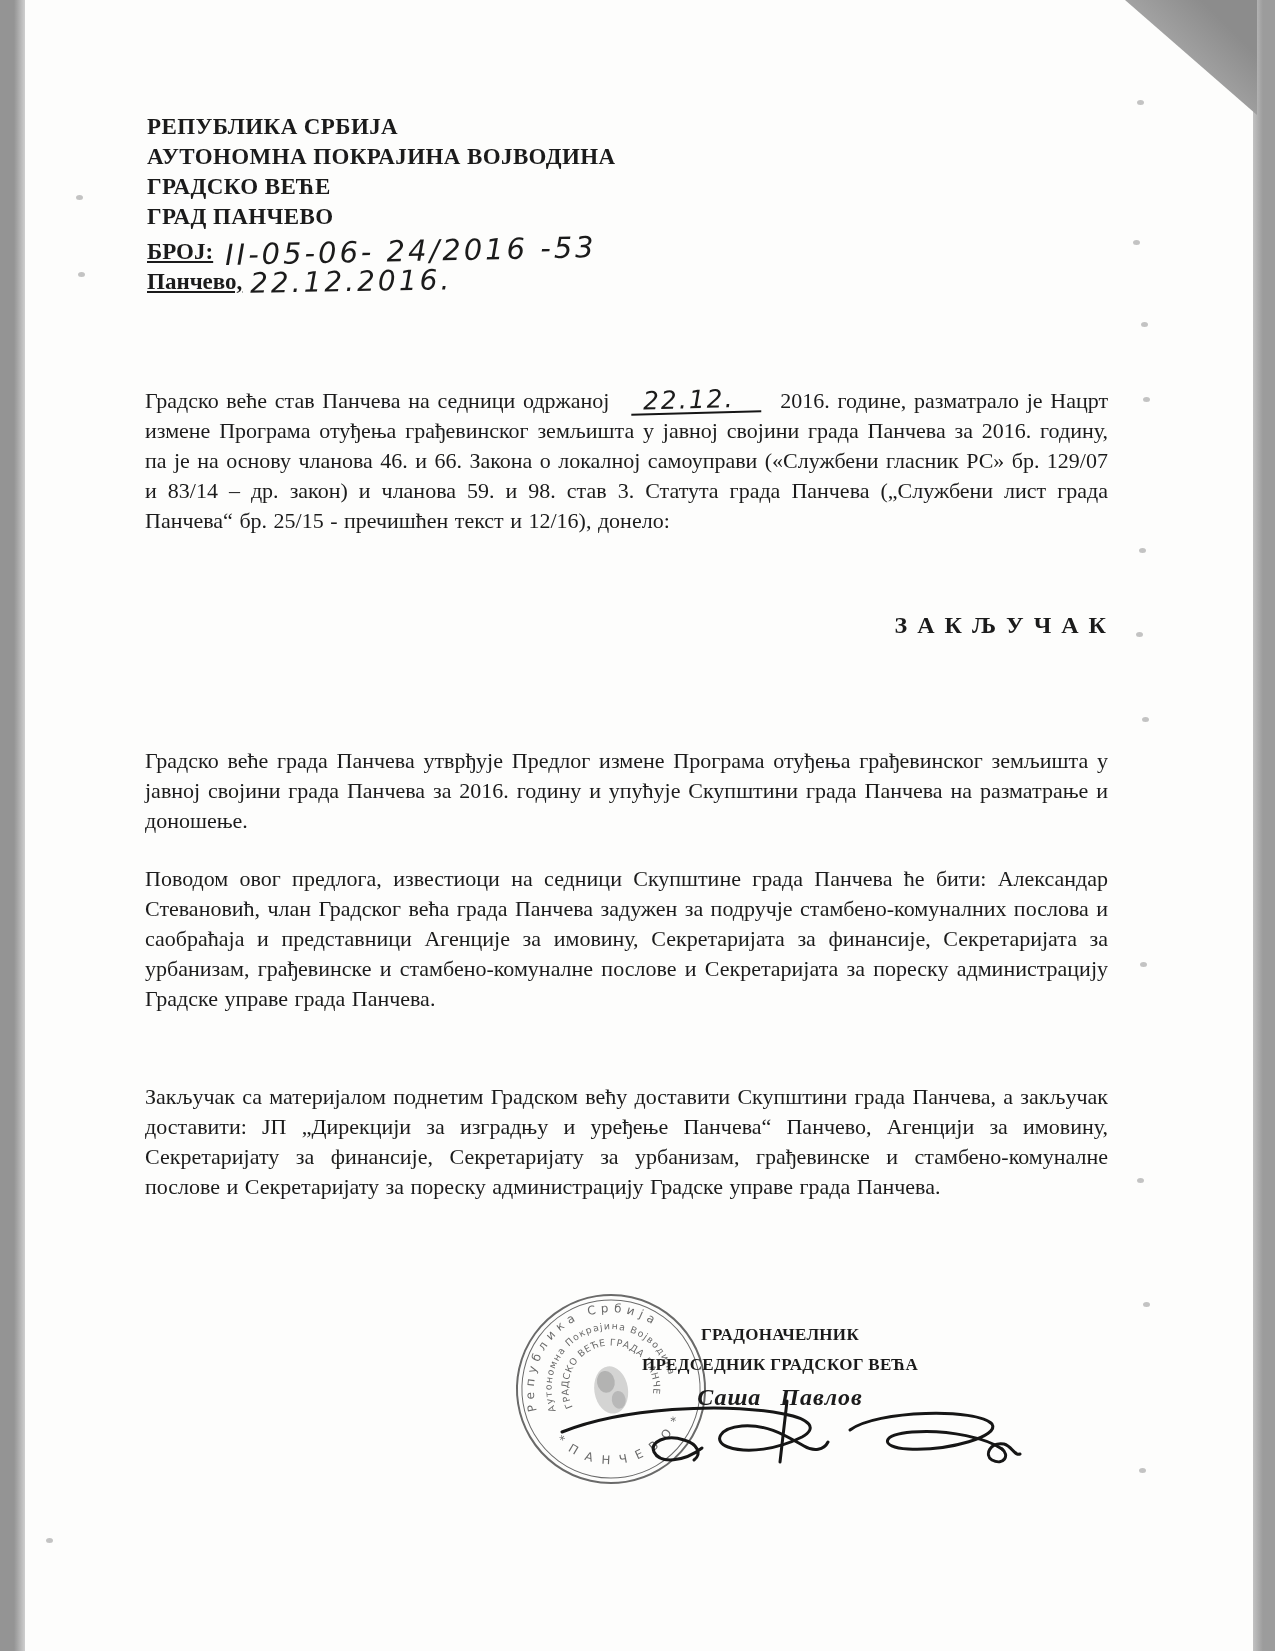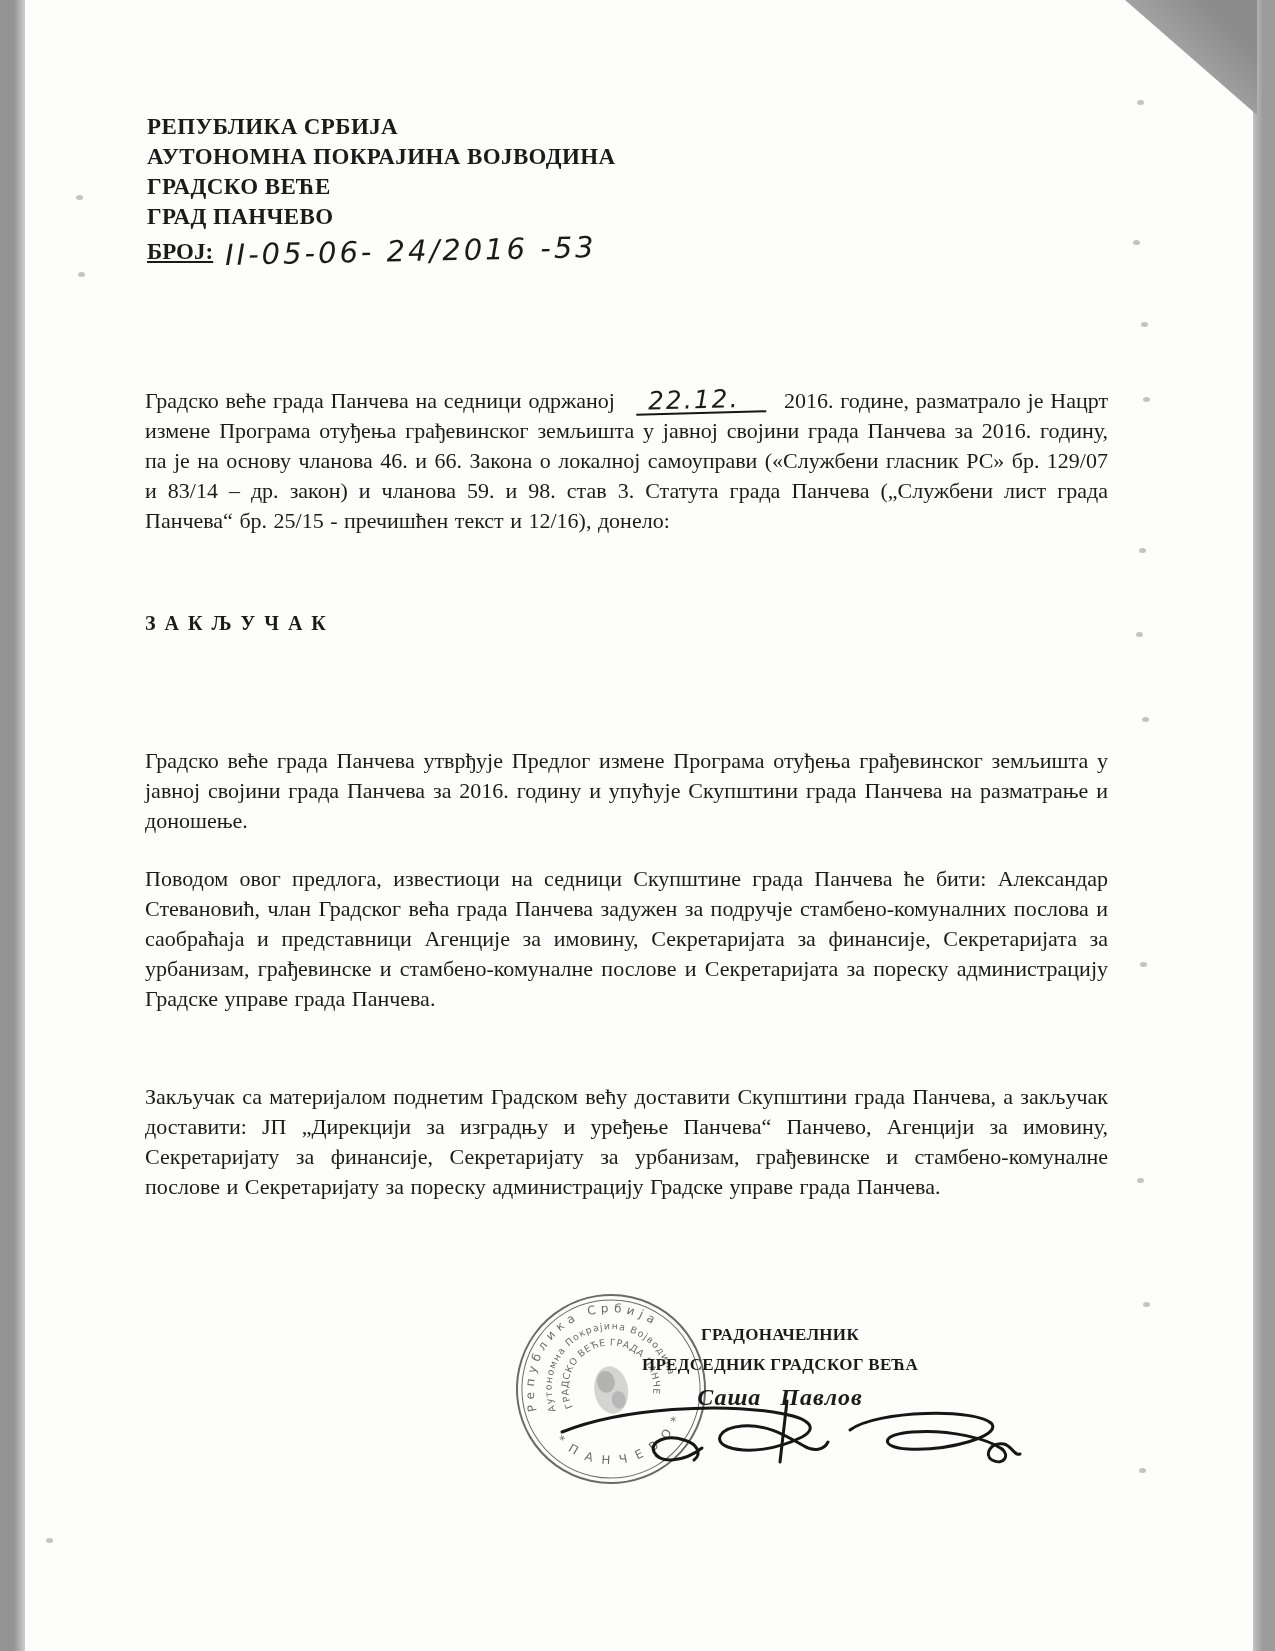--- a/index.html
+++ b/index.html
@@ -34,22 +34,22 @@
   .para{position:absolute;left:145px;width:963px;font-size:22px;line-height:30px;
     text-align:justify;text-align-last:left;word-spacing:1px;}
   #intro{top:364px;}
   #p2{top:724px;}
   #p3{top:842px;}
   #p4{top:1060px;}
   .hand-inline{display:inline-block;font-size:25px;line-height:20px;
     border-bottom:2px solid #161616;padding:0 26px 2px 12px;margin:0 12px 0 14px;
     letter-spacing:2px;transform:rotate(-1.5deg);}
 
-  #heading{position:absolute;left:145px;width:963px;top:612px;text-align:left;
-    font-weight:bold;font-size:20px;letter-spacing:2px;}
+  #heading{position:absolute;left:145px;width:963px;top:612px;text-align:right;
+    font-weight:bold;font-size:24px;letter-spacing:2px;}
 
   
   .sig-block{position:absolute;left:535px;top:1320px;width:490px;text-align:center;}
   .sig-title{font-weight:bold;font-size:17px;line-height:30px;letter-spacing:.3px;}
   .sig-name{font-weight:bold;font-style:italic;font-size:24px;margin-top:4px;
     word-spacing:12px;letter-spacing:1px;}
   .sig-svg{position:absolute;left:552px;top:1398px;width:470px;height:78px;}
 
   
   .stamp{position:absolute;left:512px;top:1290px;width:198px;height:198px;
@@ -81,24 +81,28 @@
 
   <div class="header">
     <div class="header-line">РЕПУБЛИКА СРБИЈА</div>
     <div class="header-line">АУТОНОМНА ПОКРАЈИНА ВОЈВОДИНА</div>
     <div class="header-line">ГРАДСКО ВЕЋЕ</div>
     <div class="header-line">ГРАД ПАНЧЕВО</div>
     <div class="header-row">
       <span class="header-label">БРОЈ:</span>
       <span class="hand hand-number">II-05-06- 24/2016 -53</span>
     </div>
+    <div class="header-row">
+      <span class="header-label">Панчево,</span>
+      <span class="hand hand-date-top">22.12.2016.</span>
+    </div>
   </div>
 
   <p class="para" id="intro">
-    <span>Градско веће града Панчева на седници одржаној</span>
+    <span>Градско веће став Панчева на седници одржаној</span>
     <span class="hand hand-inline">22.12.</span>
     <span>2016. године, разматрало је Нацрт измене Програма отуђења грађевинског земљишта у јавној својини града Панчева за 2016. годину, па је на основу чланова 46. и 66. Закона о локалној самоуправи («Службени гласник РС» бр. 129/07 и 83/14 – др. закон) и чланова 59. и 98. став 3. Статута града Панчева („Службени лист града Панчева“ бр. 25/15 - пречишћен текст и 12/16), донело:</span>
   </p>
 
   <div id="heading">З А К Љ У Ч А К</div>
 
   <p class="para" id="p2">Градско веће града Панчева утврђује Предлог измене Програма отуђења грађевинског земљишта у јавној својини града Панчева за 2016. годину и упућује Скупштини града Панчева на разматрање и доношење.</p>
   <p class="para" id="p3">Поводом овог предлога, известиоци на седници Скупштине града Панчева ће бити: Александар Стевановић, члан Градског већа града Панчева задужен за подручје стамбено-комуналних послова и саобраћаја и представници Агенције за имовину, Секретаријата за финансије, Секретаријата за урбанизам, грађевинске и стамбено-комуналне послове и Секретаријата за пореску администрацију Градске управе града Панчева.</p>
   <p class="para" id="p4">Закључак са материјалом поднетим Градском већу доставити Скупштини града Панчева, а закључак доставити: ЈП „Дирекцији за изградњу и уређење Панчева“ Панчево, Агенцији за имовину, Секретаријату за финансије, Секретаријату за урбанизам, грађевинске и стамбено-комуналне послове и Секретаријату за пореску администрацију Градске управе града Панчева.</p>
 

